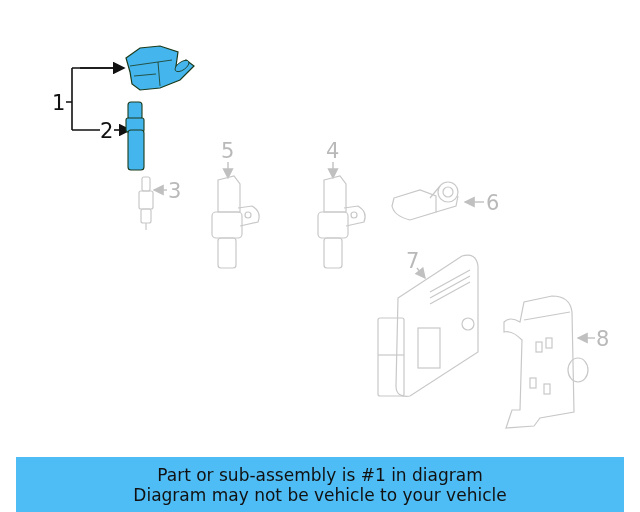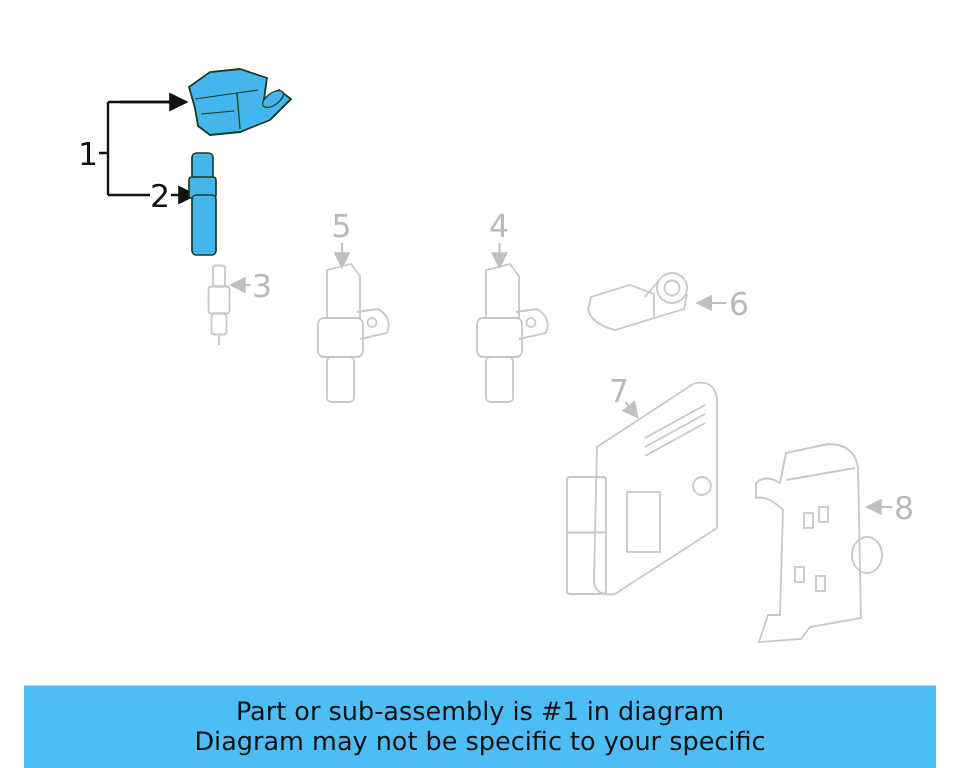--- a/index.html
+++ b/index.html
@@ -119,14 +119,14 @@
     <line x1="524" y1="320" x2="570" y2="312"></line>
   </g>
   <g>
     <line x1="595" y1="338" x2="578" y2="338" stroke="#c0c0c0" stroke-width="1.4" marker-end="url(#arrowG)"></line>
     <text class="lbl lbl-ghost" x="596" y="346">8</text>
   </g>
 </svg>
 
 <div id="banner">
   <span>Part or sub-assembly is #1 in diagram</span>
-  <span>Diagram may not be specific to your specific</span>
+  <span>Diagram may not be vehicle to your vehicle</span>
 </div>
 
 </body></html>

